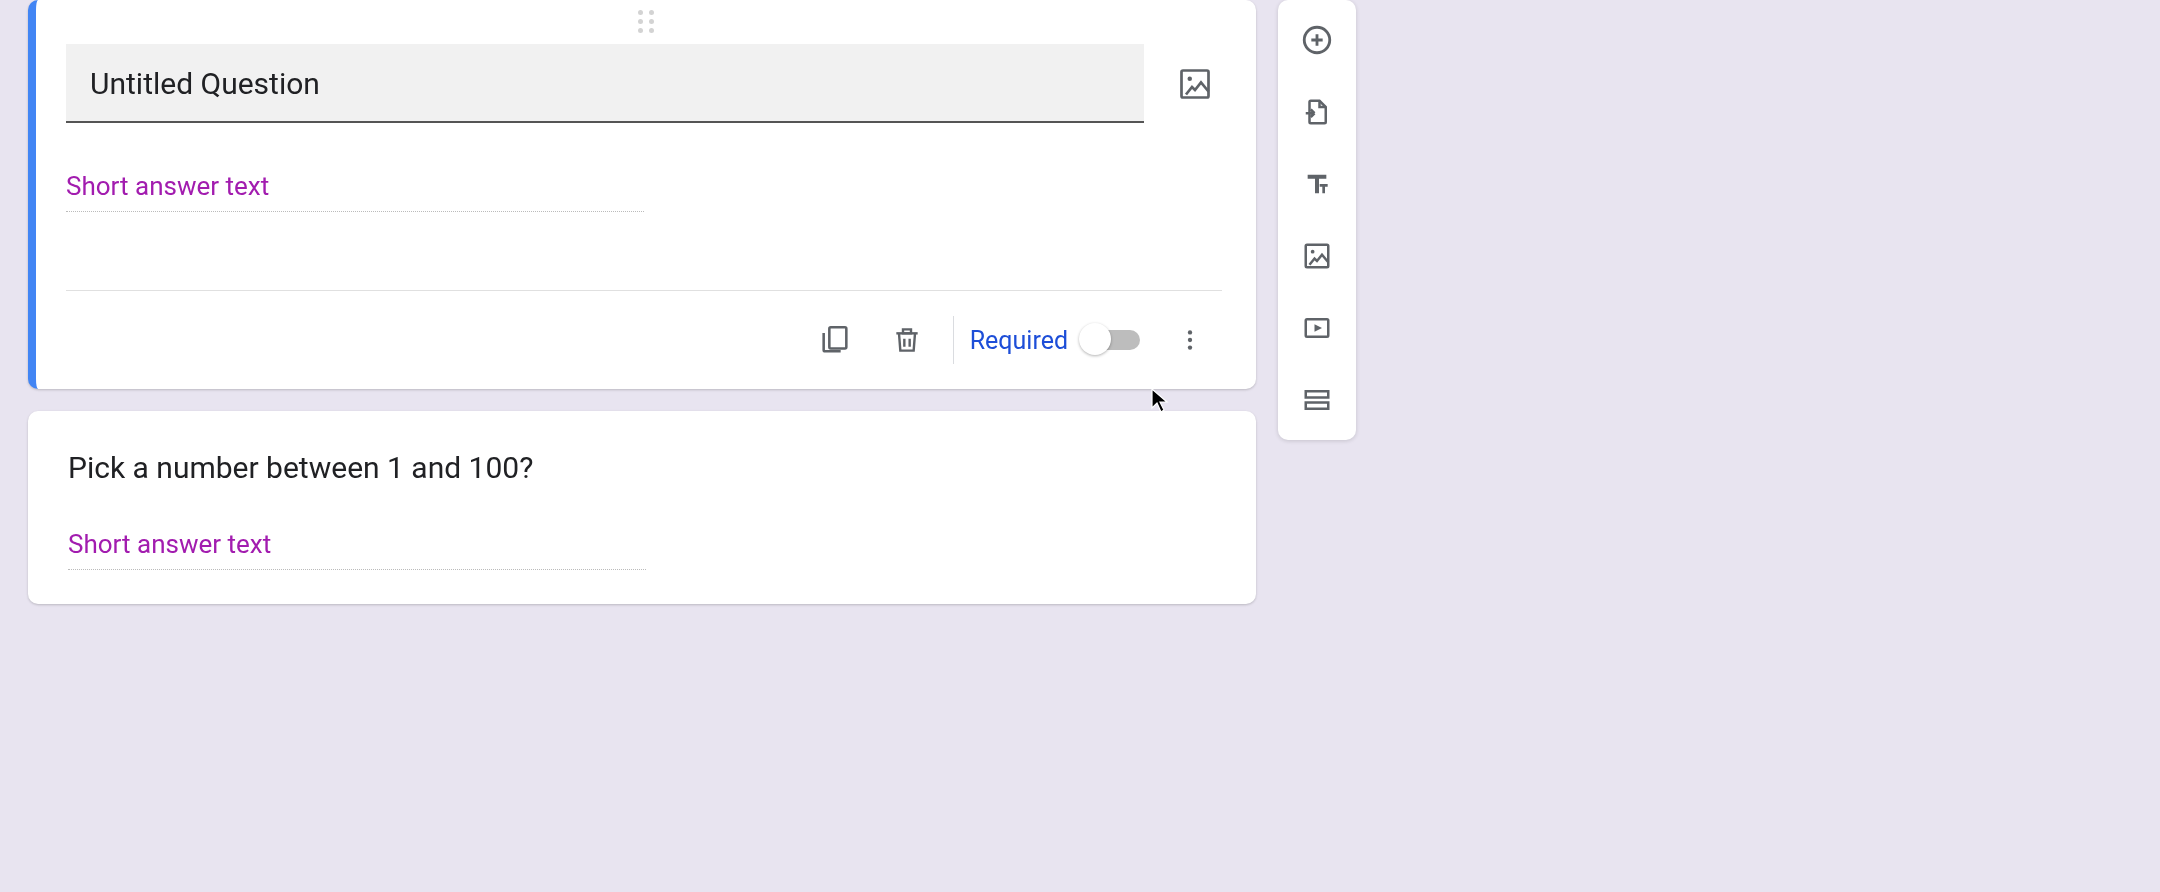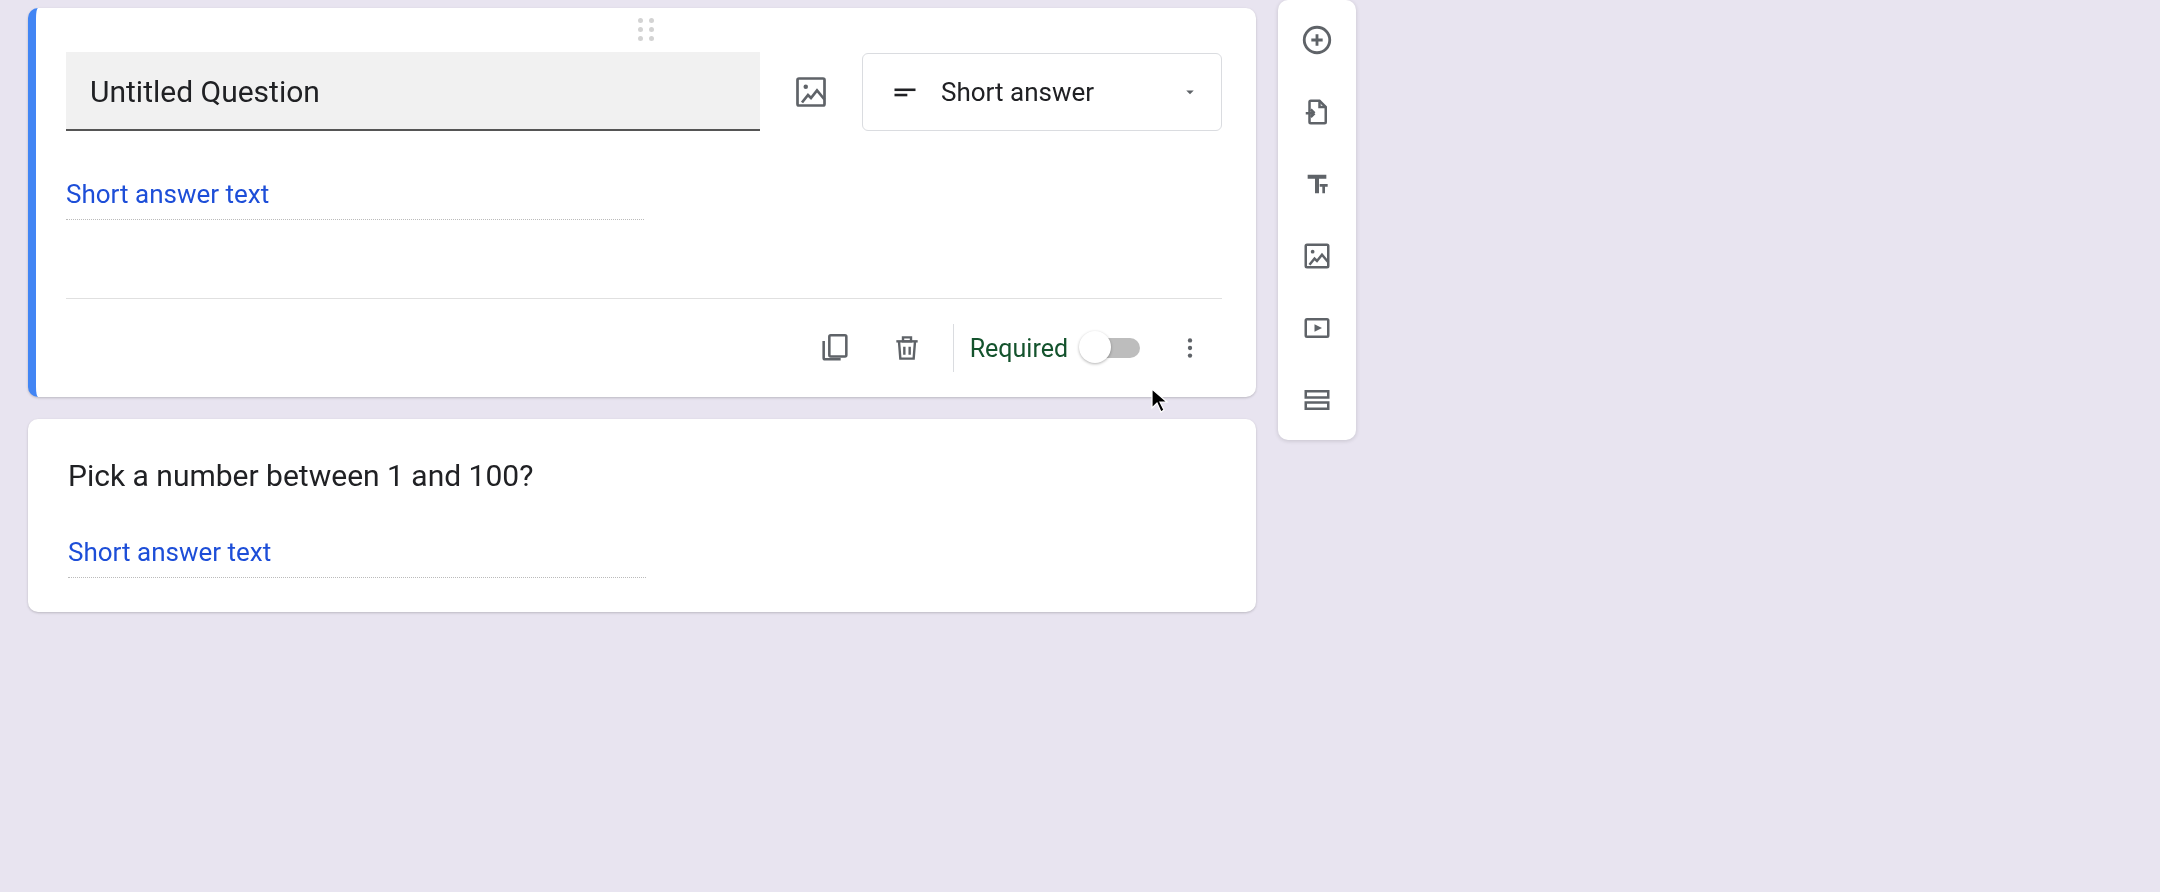--- a/index.html
+++ b/index.html
@@ -7,21 +7,21 @@
     font-family: Roboto, Arial, sans-serif;
     background: #e8e4f0;
     width: 2160px;
     height: 892px;
     position: relative;
     overflow: hidden;
   }
   .canvas {
     position: absolute;
     left: 28px;
-    top: 8px;
+    top: 0;
     width: 1228px;
   }
   .card {
     background: #fff;
     border-radius: 10px;
     box-shadow: 0 1px 3px rgba(0,0,0,0.12), 0 1px 2px rgba(0,0,0,0.08);
     position: relative;
     margin-bottom: 22px;
   }
   .card-active {
@@ -79,21 +79,21 @@
     display: flex;
     align-items: center;
     padding: 0 22px 0 28px;
     cursor: pointer;
     gap: 22px;
     color: #202124;
   }
   .qtype-select .lbl { flex: 1; font-size: 26px; }
   .answer-placeholder {
     margin-top: 48px;
-    color: #1d4ed8;
+    color: #a21caf;
     font-size: 26px;
     border-bottom: 1px dotted #bbb;
     width: 578px;
     padding-bottom: 10px;
   }
   .divider {
     height: 1px;
     background: #e0e0e0;
     margin-top: 78px;
   }
@@ -108,21 +108,21 @@
   .ficon {
     width: 72px; height: 72px;
     display: flex; align-items:center; justify-content:center;
     color: #5f6368;
     cursor: pointer;
     border-radius: 50%;
   }
   .vdiv {
     width: 1px; height: 48px; background: #dadce0; margin: 0 16px 0 10px;
   }
-  .req-label { font-size: 25px; color: #14532d; margin-right: 14px;}
+  .req-label { font-size: 25px; color: #1d4ed8; margin-right: 14px;}
   .toggle {
     width: 58px; height: 20px; background: #bdbdbd; border-radius: 20px;
     position: relative; cursor: pointer; margin-right: 26px;
   }
   .toggle .knob {
     position: absolute; left: -3px; top: -7px;
     width: 32px; height: 32px; background: #fff; border-radius: 50%;
     box-shadow: 0 1px 3px rgba(0,0,0,0.3);
   }
   .q2-title { font-size: 30px; color: #202124; margin-bottom: 44px; }
@@ -169,30 +169,20 @@
 
     <div class="row-top">
       <input class="question-input" value="Untitled Question" style="">
       <div class="img-btn">
         <svg width="36" height="36" viewBox="0 0 24 24" fill="none" stroke="currentColor" stroke-width="1.8">
           <rect x="3" y="3" width="18" height="18" rx="1"></rect>
           <circle cx="8.5" cy="8.5" r="1.5" fill="currentColor" stroke="none"></circle>
           <path d="M21 17l-5-6-4 5-2-2-4 5"></path>
         </svg>
       </div>
-      <div class="qtype-select">
-        <svg width="28" height="28" viewBox="0 0 24 24" fill="currentColor">
-          <rect x="3" y="9" width="18" height="2.2"></rect>
-          <rect x="3" y="13.5" width="11" height="2.2"></rect>
-        </svg>
-        <span class="lbl">Short answer</span>
-        <svg width="18" height="18" viewBox="0 0 24 24" fill="#5f6368">
-          <path d="M7 10l5 5 5-5z"></path>
-        </svg>
-      </div>
     </div>
 
     <div class="answer-placeholder">Short answer text</div>
 
     <div class="divider"></div>
 
     <div class="footer">
       <div class="ficon">
         <svg width="34" height="34" viewBox="0 0 24 24" fill="none" stroke="currentColor" stroke-width="1.8">
           <rect x="8" y="3" width="12" height="15" rx="1"></rect>

